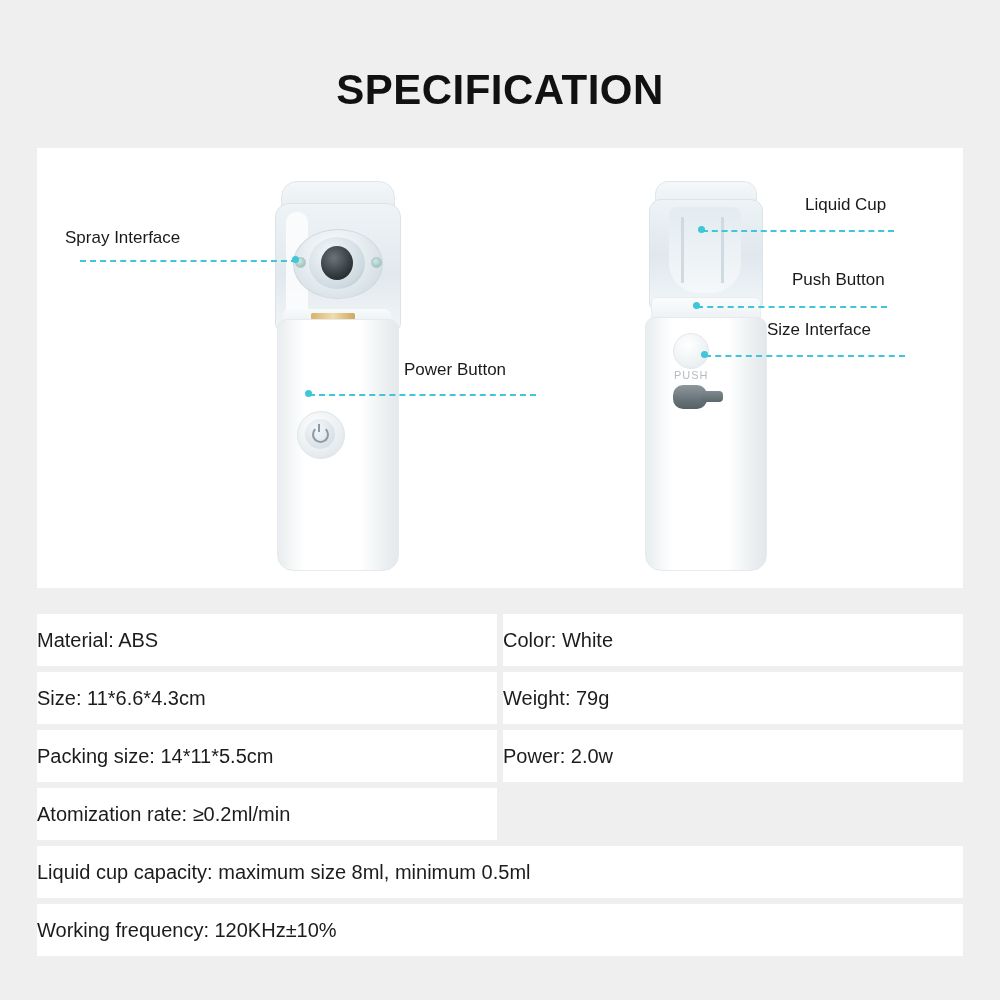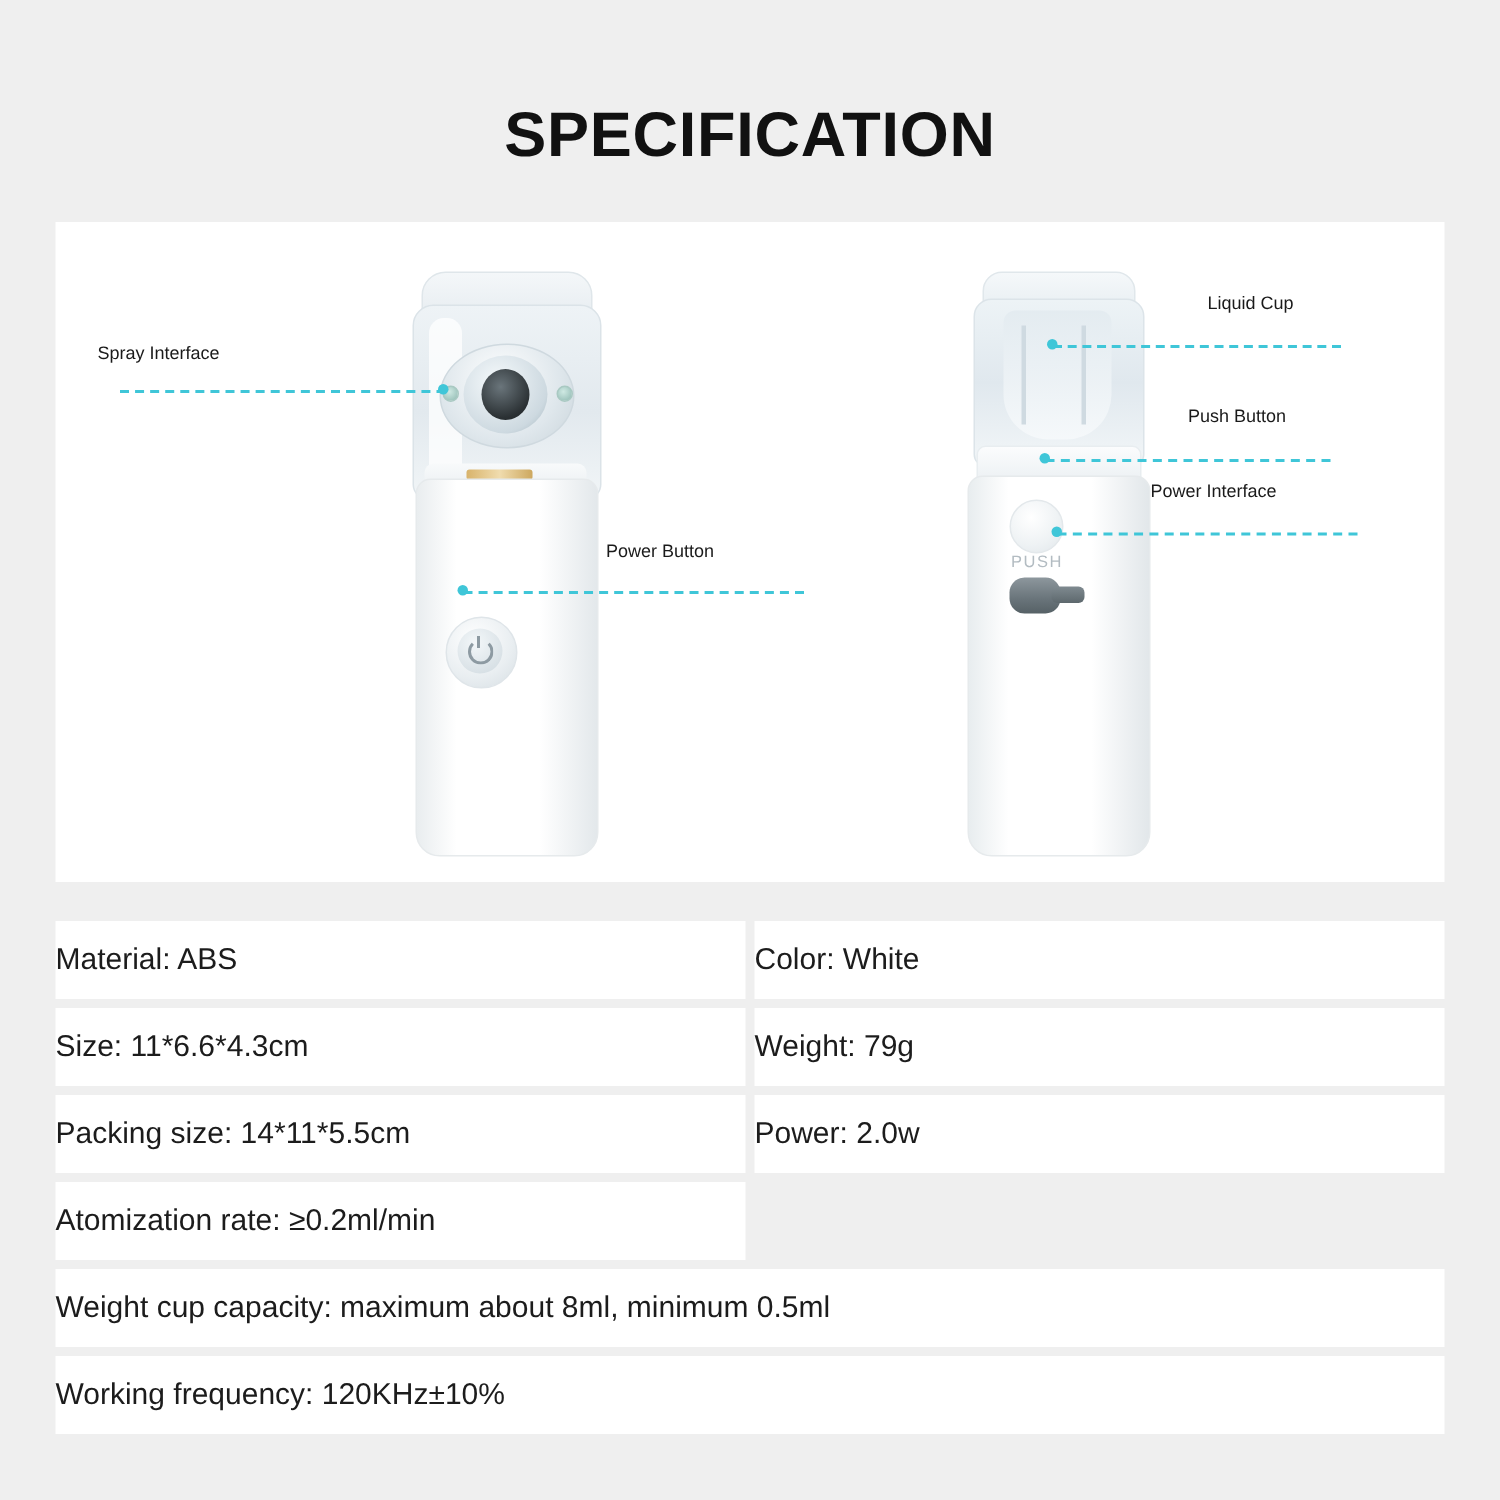--- a/index.html
+++ b/index.html
@@ -285,21 +285,21 @@
     top: 210px;
     width: 22px;
     height: 11px;
     border-radius: 4px;
     background: linear-gradient(180deg,#7f8a90 0%, #5d686d 100%);
   }
 
   
   .callout-label {
     position: absolute;
-    font-size: 12px;
+    font-size: 17px;
     color: #1a1a1a;
     white-space: nowrap;
   }
   .dash-h {
     position: absolute;
     height: 0;
     border-top: 2px dashed #3fc6d8;
   }
   .dot {
     position: absolute;
@@ -382,21 +382,21 @@
     <div class="dot" style="left:268px; top:242px;"></div>
 
     <div class="callout-label" style="left:768px; top:47px;">Liquid Cup</div>
     <div class="dash-h" style="left:665px; top:82px; width:192px;"></div>
     <div class="dot" style="left:661px; top:78px;"></div>
 
     <div class="callout-label" style="left:755px; top:122px;">Push Button</div>
     <div class="dash-h" style="left:660px; top:158px; width:190px;"></div>
     <div class="dot" style="left:656px; top:154px;"></div>
 
-    <div class="callout-label" style="left:730px; top:172px;">Power Interface</div>
+    <div class="callout-label" style="left:730px; top:172px;">Size Interface</div>
     <div class="dash-h" style="left:668px; top:207px; width:200px;"></div>
     <div class="dot" style="left:664px; top:203px;"></div>
 
   </div>
 
   <div class="spec">
 
     <div class="spec-row">
       <div class="cell half">Material: ABS</div>
       <div class="cell half">Color: White</div>
@@ -410,21 +410,21 @@
     <div class="spec-row">
       <div class="cell half">Packing size: 14*11*5.5cm</div>
       <div class="cell half">Power: 2.0w</div>
     </div>
 
     <div class="spec-row">
       <div class="cell half">Atomization rate: ≥0.2ml/min</div>
     </div>
 
     <div class="spec-row">
-      <div class="cell full">Weight cup capacity: maximum about 8ml, minimum 0.5ml</div>
+      <div class="cell full">Liquid cup capacity: maximum size 8ml, minimum 0.5ml</div>
     </div>
 
     <div class="spec-row">
       <div class="cell full">Working frequency: 120KHz±10%</div>
     </div>
 
   </div>
 
 </div>
 

